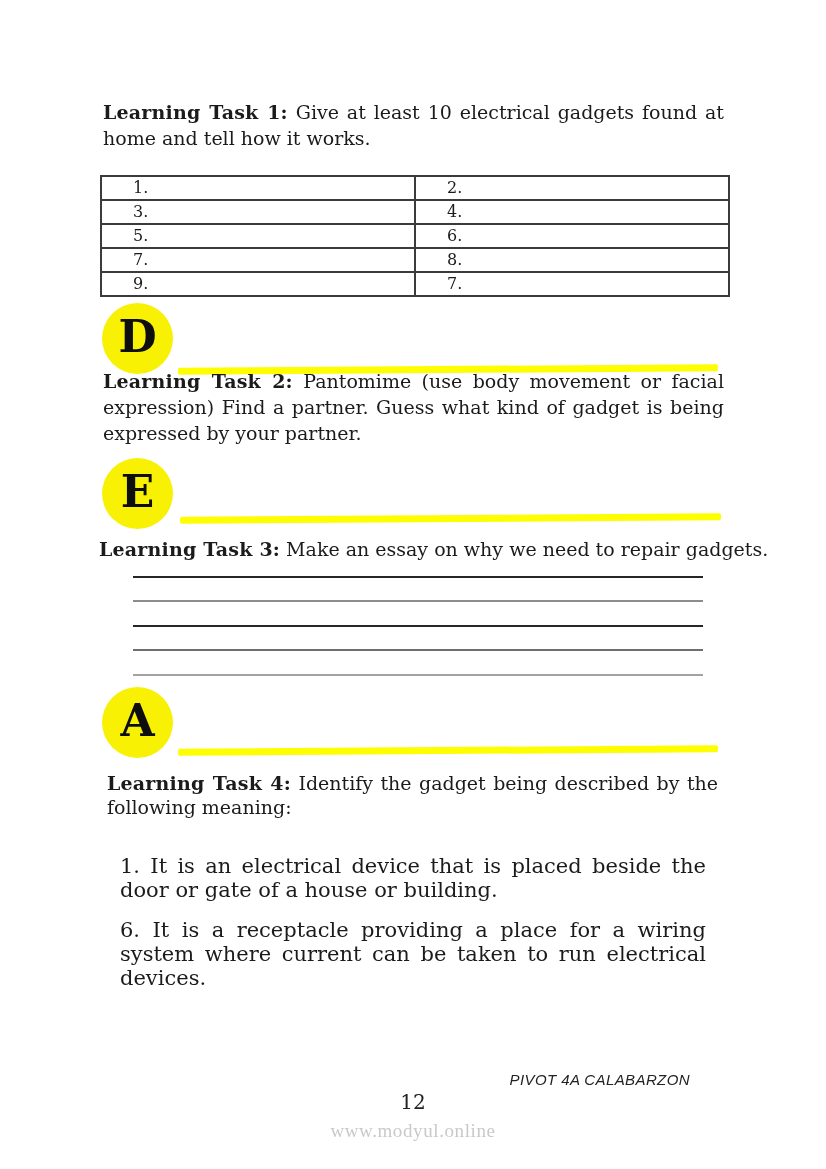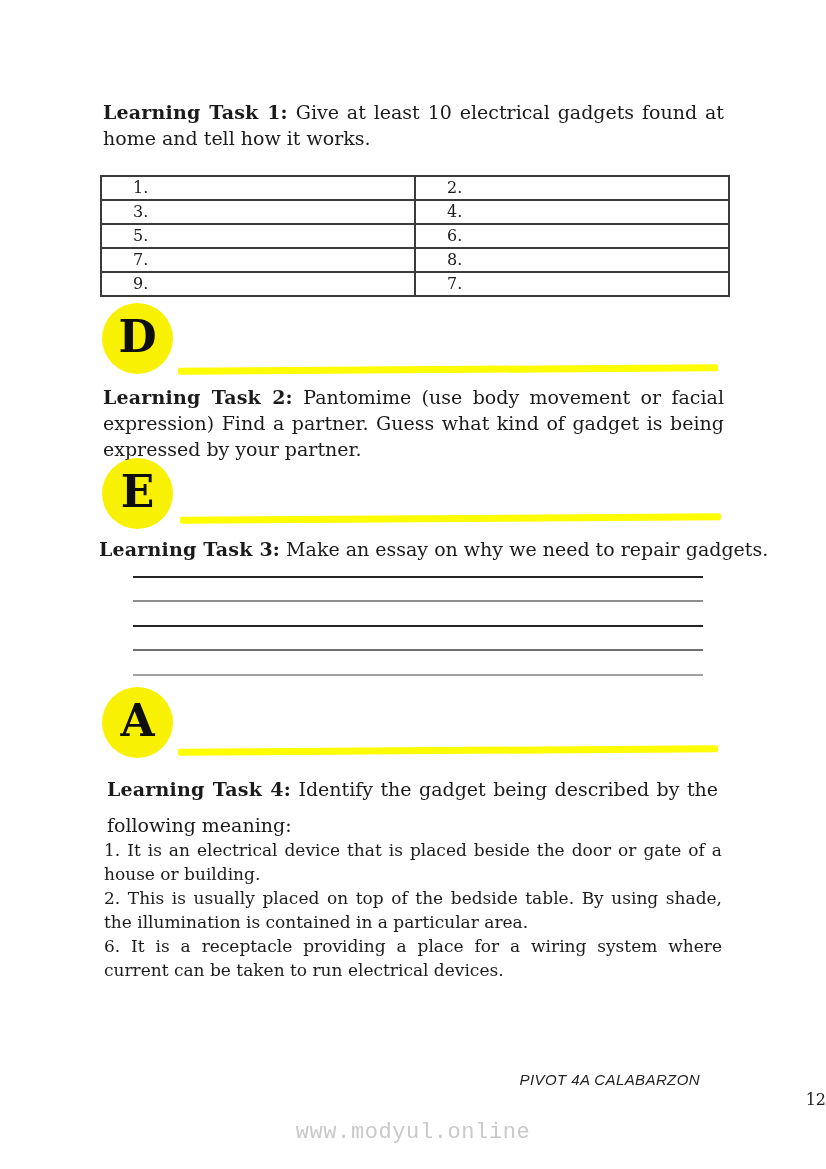--- a/index.html
+++ b/index.html
@@ -16,21 +16,21 @@
   
   .para {
     position: absolute;
     margin: 0;
     font-size: 19px;
     line-height: 26px;
     text-align: justify;
   }
   .para .lbl { font-weight: bold; letter-spacing: 0.2px; }
   .single { text-align: center; white-space: nowrap; }
-  .tight { line-height: 36px; }
+  .tight { line-height: 24px; }
 
   
   .gadget-table {
     position: absolute;
     top: 175px; left: 100px;
     width: 630px;
     border-collapse: collapse;
     table-layout: fixed;
   }
   .gadget-table td {
@@ -79,51 +79,51 @@
   .line-mid2  { background: #6f6f6f; }
   .line-light { background: #a2a2a2; }
 
   
   .t4-list {
     position: absolute;
     top: 838px; left: 104px;
     width: 618px;
   }
   .t4-list p {
-    margin: 0;
-    font-size: 17px;
+    margin: 16px;
+    font-size: 21px;
     line-height: 24px;
     text-align: justify;
   }
 
   
   .brand {
     position: absolute;
-    top: 1071px; right: 126px;
+    top: 1071px; right: 136px;
     font-family: "Liberation Sans", sans-serif;
     font-style: italic;
     font-size: 15px;
     letter-spacing: 0.4px;
     color: #222222;
   }
   .pagenum {
     position: absolute;
     top: 1090px; left: 0;
     width: 100%;
-    text-align: right;
-    font-size: 16px;
+    text-align: center;
+    font-size: 20px;
     color: #222222;
   }
   .watermark {
     position: absolute;
     top: 1120px; left: 0;
     width: 100%;
     text-align: center;
-    font-family: Liberation Mono, monospace;
-    font-size: 22px;
+    font-family: Liberation Serif, serif;
+    font-size: 19px;
     letter-spacing: 0.6px;
     color: #c9c9c9;
   }
 </style>
 </head>
 <body>
 
 <div class="page">
 
   <p class="para" style="top:99px; left:103px; width:621px;"><span class="lbl">Learning Task 1:</span> <span>Give at least 10 electrical gadgets found at home and tell how it works.</span></p>
@@ -151,21 +151,21 @@
       <td>7.</td>
     </tr>
   </tbody>
     </table>
 
   <div class="badge" style="top:303px;">
     <span class="badge-letter">D</span>
   </div>
   <div class="ybar" style="top:366px; left:178px; width:540px;"></div>
 
-  <p class="para" style="top:384px; left:103px; width:621px;"><span class="lbl">Learning Task 2:</span> <span>Pantomime (use body movement or facial expression) Find a partner. Guess what kind of gadget is being expressed by your partner.</span></p>
+  <p class="para" style="top:368px; left:103px; width:621px;"><span class="lbl">Learning Task 2:</span> <span>Pantomime (use body movement or facial expression) Find a partner. Guess what kind of gadget is being expressed by your partner.</span></p>
 
   <div class="badge" style="top:458px;">
     <span class="badge-letter">E</span>
   </div>
   <div class="ybar" style="top:515px; left:180px; width:541px;"></div>
 
   <p class="para single" style="top:536px; left:99px; width:640px;"><span class="lbl">Learning Task 3:</span> <span>Make an essay on why we need to repair gadgets.</span></p>
 
   <div class="essay-line line-dark" style="top:576px;"></div>
   <div class="essay-line line-mid" style="top:600px;"></div>
@@ -175,21 +175,20 @@
 
   <div class="badge" style="top:687px;">
     <span class="badge-letter">A</span>
   </div>
   <div class="ybar" style="top:747px; left:178px; width:540px;"></div>
 
   <p class="para tight" style="top:771px; left:107px; width:611px;"><span class="lbl">Learning Task 4:</span> <span>Identify the gadget being described by the following meaning:</span></p>
 
   <div class="t4-list">
     <p>1. It is an electrical device that is placed beside the door or gate of a house or building.</p>
-    <p>2. This is usually placed on top of the bedside table. By using shade, the illumination is contained in a particular area.</p>
     <p>6. It is a receptacle providing a place for a wiring system where current can be taken to run electrical devices.</p>
   </div>
 
   <div class="brand">PIVOT 4A CALABARZON</div>
   <div class="pagenum">12</div>
   <div class="watermark">www.modyul.online</div>
 
 </div>
 
 </body></html>

